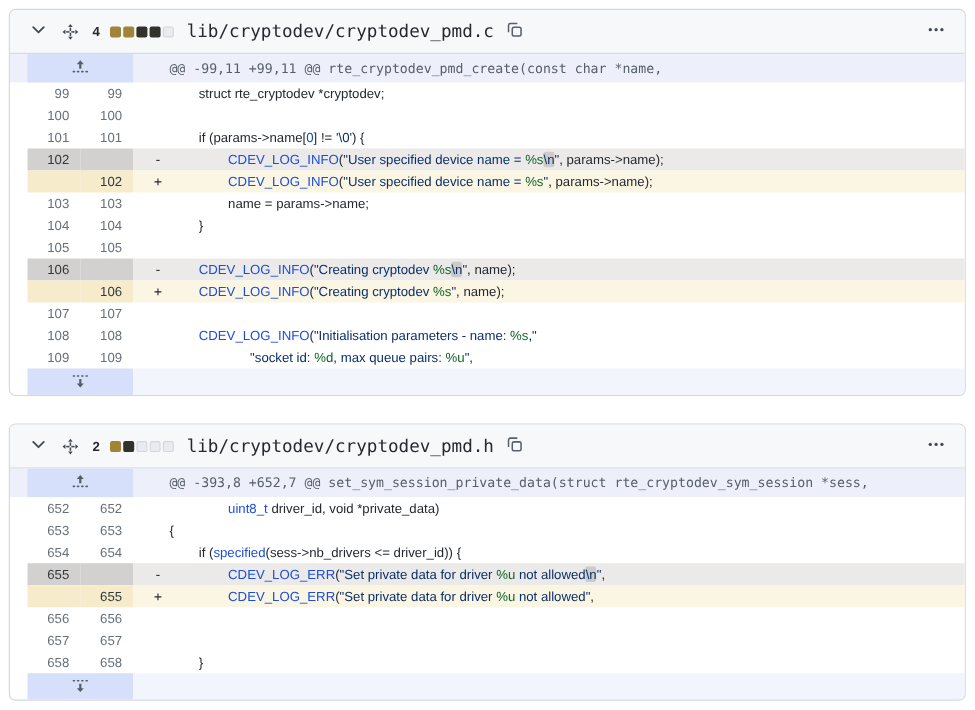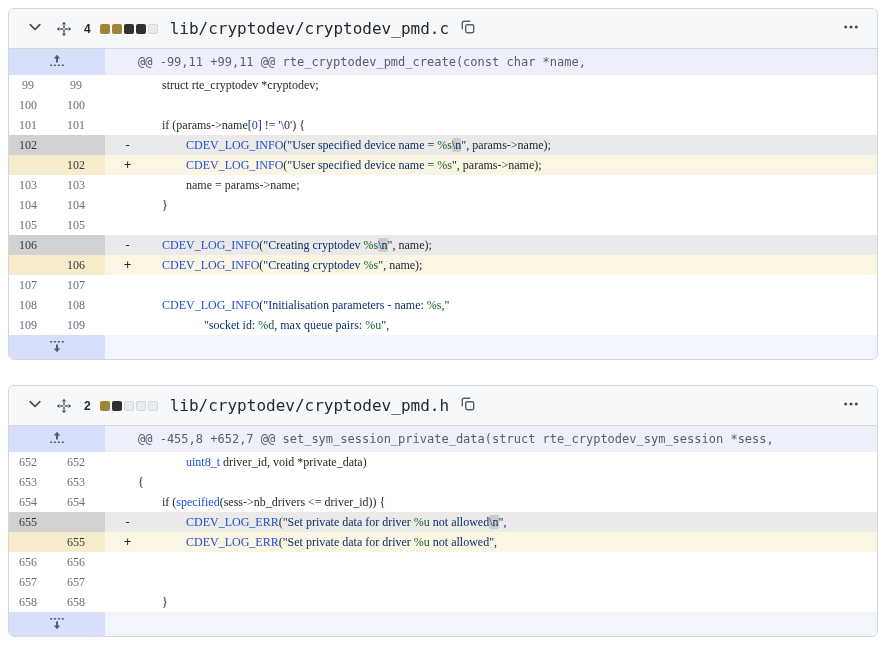--- a/index.html
+++ b/index.html
@@ -36,41 +36,41 @@
   .sq-add { background: #a08538; }
   .sq-del { background: #33312c; }
   .sq-neutral { background: #e9ebee; border: 1px solid #d0d7de; }
   .path {
     font-family: "DejaVu Sans Mono", "Liberation Mono", monospace;
     font-size: 16px; color: #24292f; margin-left: 3px;
   }
   .kebab { margin-left: auto; margin-right: 6px; }
 
   
-  .row { display: flex; align-items: stretch; }
+  .row { display: flex; align-items: stretch; padding-left: 16px; }
   .num {
     flex: 0 0 48px;
-    text-align: center;
+    text-align: right;
     padding-right: 10px;
-    font-family: Liberation Serif, serif;
+    font-family: Liberation Sans, sans-serif;
     font-size: 12px; line-height: 20px;
     color: #67707a;
     cursor: pointer;
     user-select: none;
   }
   .code { flex: 1 1 auto; display: flex; min-width: 0; }
   .marker {
     flex: 0 0 33px;
     padding-left: 19px;
     font-family: "DejaVu Sans Mono", "Liberation Mono", monospace;
     font-size: 12px; line-height: 20px; color: #24292f;
   }
   pre.src {
     margin: 0;
-    font-family: Liberation Serif, serif;
+    font-family: Liberation Sans, sans-serif;
     font-size: 12px; line-height: 20px;
     tab-size: 8; -moz-tab-size: 8;
     white-space: pre;
     min-height: 20px;
     color: #24292f;
   }
   .row.line { min-height: 20px; background: #ffffff; }
 
   .row.del .num   { background: #d3d1cf; color: #33383d; }
   .row.del .code  { background: #ebeae8; }
@@ -342,21 +342,21 @@
         <div class="row hunk">
           <button class="gutter-expander">
             <span><svg width="16" height="16" viewBox="0 0 16 16" fill="#545d68">
                 <path d="M8 1.8L4.8 5.4h2.2v4h2v-4h2.2L8 1.8z"></path>
                 <rect x="1" y="11.4" width="2.4" height="1.5" rx="0.7"></rect>
                 <rect x="4.8" y="11.4" width="2.4" height="1.5" rx="0.7"></rect>
                 <rect x="8.7" y="11.4" width="2.4" height="1.5" rx="0.7"></rect>
                 <rect x="12.6" y="11.4" width="2.4" height="1.5" rx="0.7"></rect>
               </svg></span>
           </button>
-          <div class="hunk-text">@@ -455,8 +652,7 @@ set_sym_session_private_data(struct rte_cryptodev_sym_session *sess,</div>
+          <div class="hunk-text">@@ -393,8 +652,7 @@ set_sym_session_private_data(struct rte_cryptodev_sym_session *sess,</div>
         </div>
         <div class="row line ctx">
           <span class="num">652</span>
           <span class="num">652</span>
           <div class="code">
             <span class="marker"></span>
             <pre class="src"><span class="tk tk-plain">		</span><span class="tk tk-call">uint8_t</span><span class="tk tk-plain"> driver_id, void *private_data)</span></pre>
           </div>
         </div>
         <div class="row line ctx">

